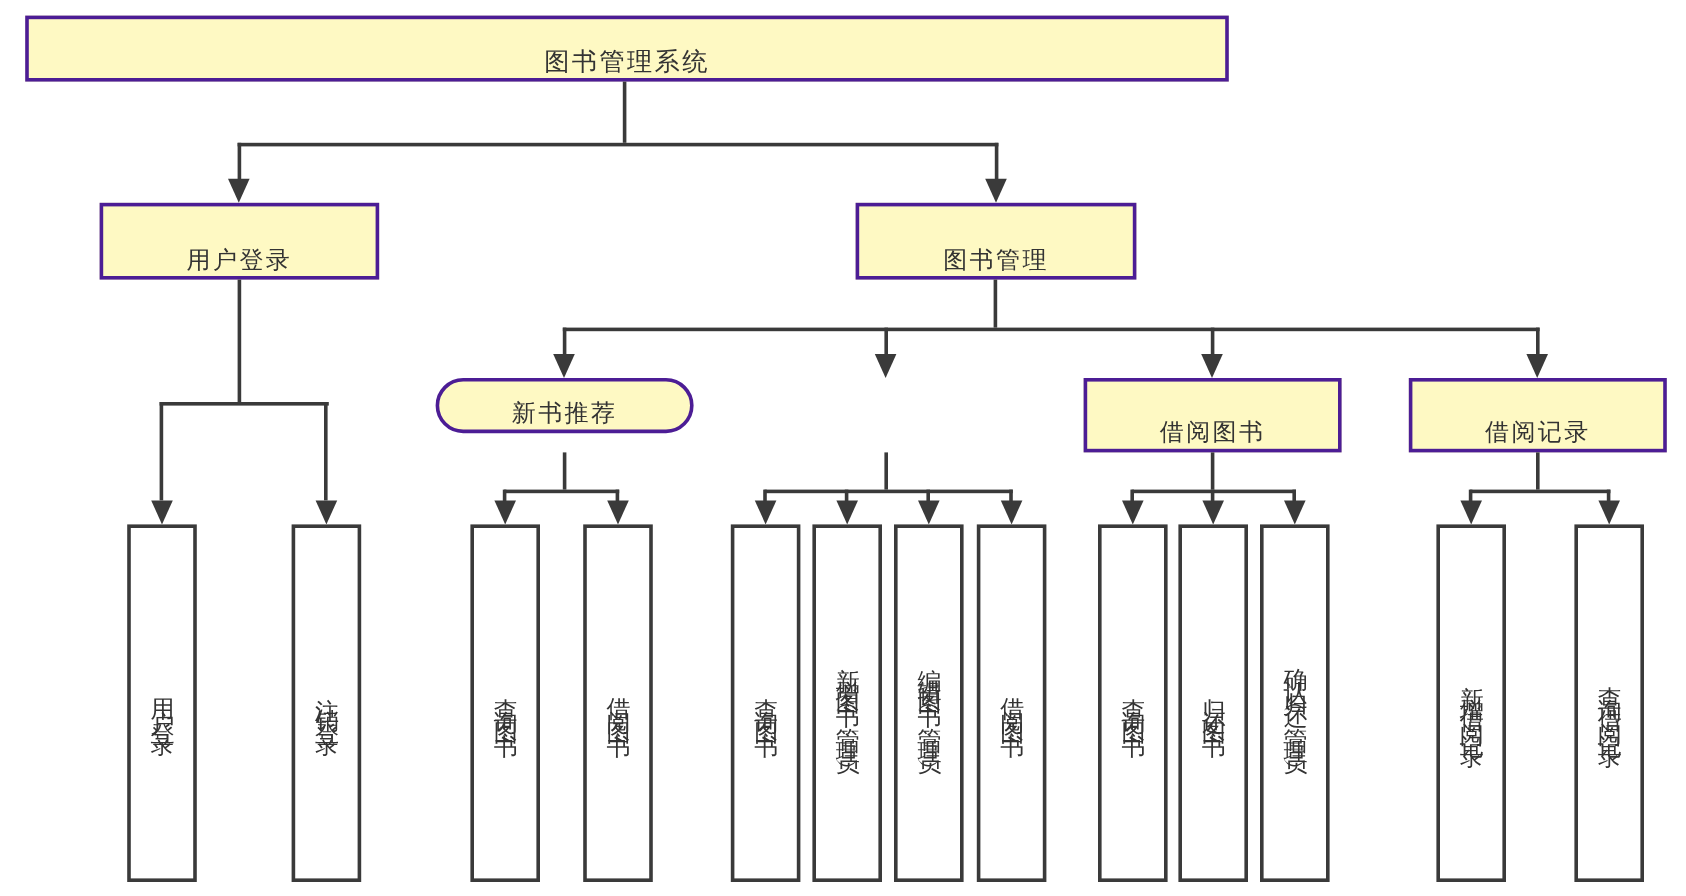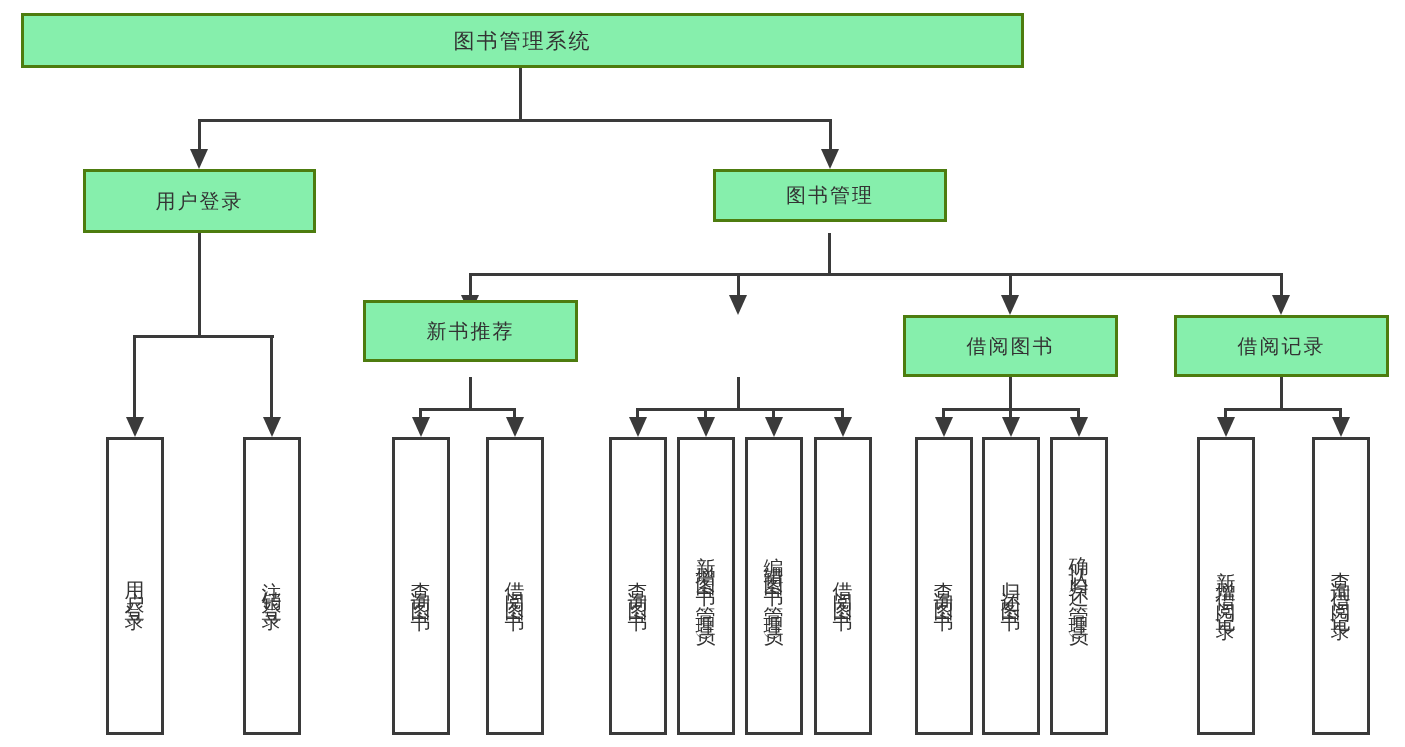--- a/index.html
+++ b/index.html
@@ -2,22 +2,22 @@
 <html><head>
 <meta charset="utf-8">
 <style>
   html,body{margin:0;padding:0;background:#ffffff;}
   .canvas{
     position:relative;width:1405px;height:747px;background:#ffffff;overflow:hidden;
     font-family:"Liberation Sans","DejaVu Sans",sans-serif;color:#333333;
   }
   
   .node{
-    position:absolute;box-sizing:border-box;background:#86efac;
-    border:3px solid #4d7c0f;display:flex;align-items:center;justify-content:center;
+    position:absolute;box-sizing:border-box;background:#fef9c3;
+    border:3px solid #4c1d95;display:flex;align-items:flex-end;justify-content:center;
     font-size:20px;letter-spacing:2px;white-space:nowrap;
   }
   .node.root-node{font-size:21px;}
   .vnode{
     position:absolute;box-sizing:border-box;background:#ffffff;
     border:3px solid #3a3a3a;display:flex;align-items:center;justify-content:center;
     font-size:20px;writing-mode:vertical-rl;text-orientation:mixed;
     letter-spacing:10px;line-height:1;width:58px;top:437px;height:298px;
   }
   
@@ -45,21 +45,21 @@
   <div class="vline" style="left:519px;top:68px;height:51px;"></div>
   <div class="hline" style="left:198px;top:119px;width:634px;"></div>
   <div class="vline" style="left:198px;top:119px;height:31px;"></div>
   <div class="arrow" style="left:190px;top:149px;"></div>
   <div class="vline" style="left:829px;top:119px;height:31px;"></div>
   <div class="arrow" style="left:821px;top:149px;"></div>
 
   <div class="node" style="left:83px;top:169px;width:233px;height:64px;">
     <span>用户登录</span>
   </div>
-  <div class="node" style="left:713px;top:169px;width:234px;height:53px;">
+  <div class="node" style="left:713px;top:169px;width:234px;height:64px;">
     <span>图书管理</span>
   </div>
 
   <div class="vline" style="left:198px;top:233px;height:102px;"></div>
   <div class="hline" style="left:133px;top:335px;width:141px;"></div>
   <div class="vline" style="left:133px;top:335px;height:82px;"></div>
   <div class="arrow" style="left:126px;top:417px;"></div>
   <div class="vline" style="left:270px;top:335px;height:82px;"></div>
   <div class="arrow" style="left:263px;top:417px;"></div>
 
@@ -67,21 +67,21 @@
   <div class="hline" style="left:469px;top:273px;width:814px;"></div>
   <div class="vline" style="left:469px;top:273px;height:24px;"></div>
   <div class="arrow" style="left:461px;top:295px;"></div>
   <div class="vline" style="left:737px;top:273px;height:24px;"></div>
   <div class="arrow" style="left:729px;top:295px;"></div>
   <div class="vline" style="left:1009px;top:273px;height:24px;"></div>
   <div class="arrow" style="left:1001px;top:295px;"></div>
   <div class="vline" style="left:1280px;top:273px;height:24px;"></div>
   <div class="arrow" style="left:1272px;top:295px;"></div>
 
-  <div class="node" style="left:363px;top:300px;width:215px;height:62px;">
+  <div class="node" style="left:363px;top:315px;width:215px;height:46px;border-radius:23px;">
     <span>新书推荐</span>
   </div>
   <div class="node" style="left:903px;top:315px;width:215px;height:62px;">
     <span>借阅图书</span>
   </div>
   <div class="node" style="left:1174px;top:315px;width:215px;height:62px;">
     <span>借阅记录</span>
   </div>
 
   <div class="vline" style="left:469px;top:377px;height:31px;"></div>

